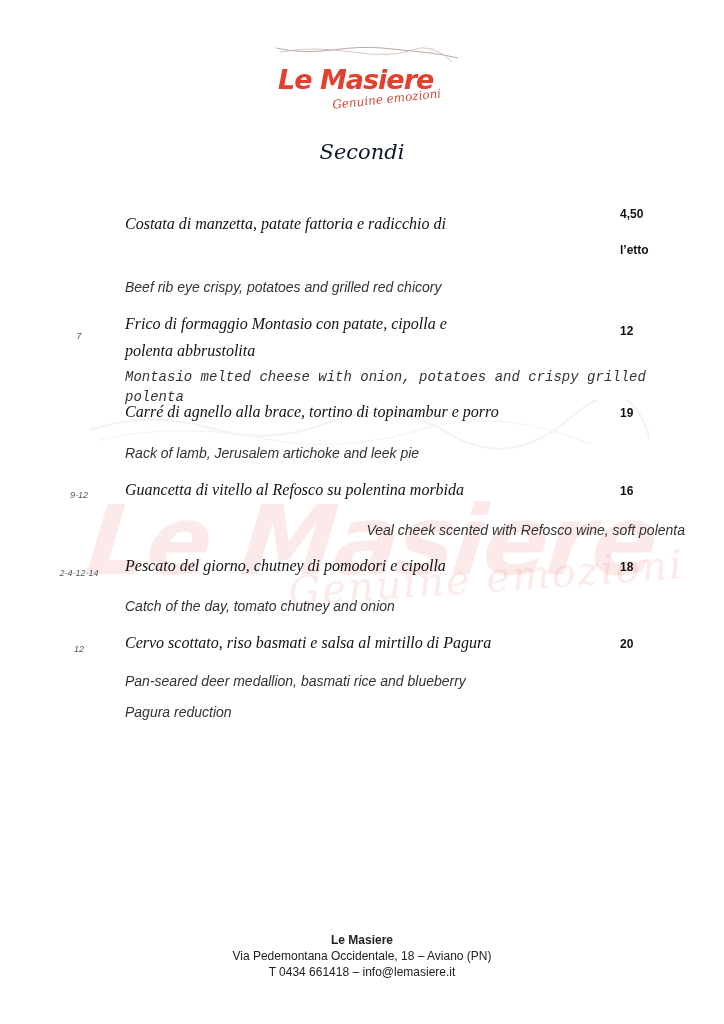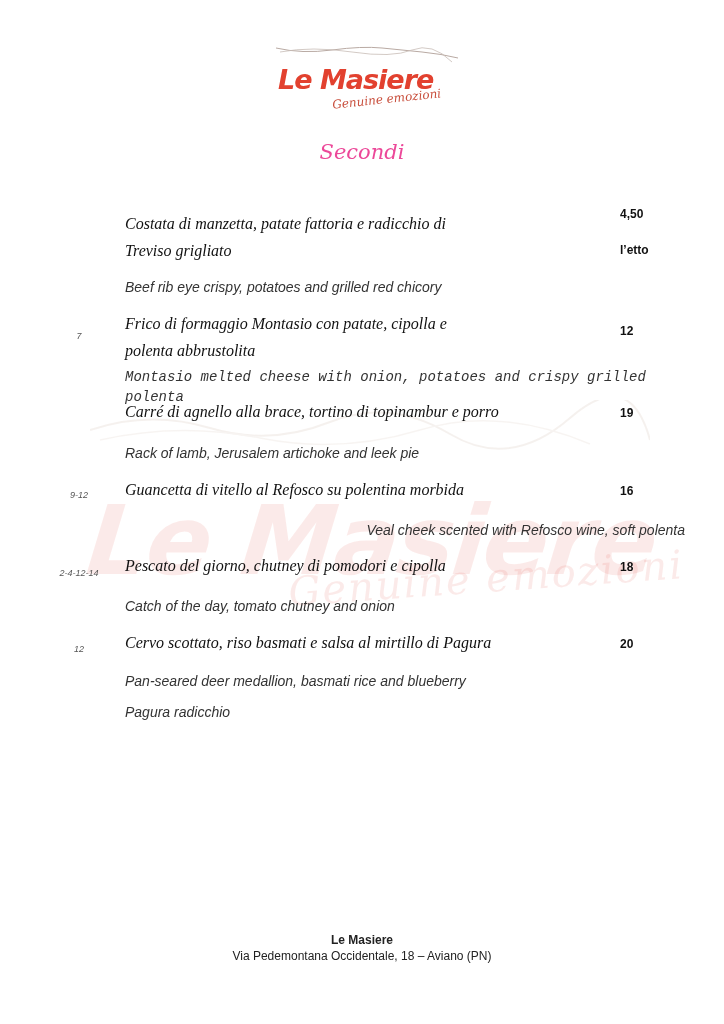--- a/index.html
+++ b/index.html
@@ -16,21 +16,21 @@
 
   
   .logo { position:absolute; left:272px; top:40px; width:190px; height:70px; }
   .logo-wave { position:absolute; left:0; top:0; width:190px; height:26px; }
   .logo-title { position:absolute; left:6px; top:24px; font-family:"DejaVu Sans", sans-serif; font-weight:bold; font-style:italic;
     font-size:27px; color:#e2412f; letter-spacing:-1px; white-space:nowrap; }
   .logo-sub { position:absolute; left:60px; top:52px; font-family:"DejaVu Serif", serif; font-style:italic; font-size:12px;
     color:#c9503e; white-space:nowrap; transform:rotate(-6deg); }
 
   .section-title { position:absolute; left:0; width:724px; top:140px; text-align:center;
-    font-family:"DejaVu Serif", serif; font-style:italic; font-size:21px; color:#ec4899; }
+    font-family:"DejaVu Serif", serif; font-style:italic; font-size:21px; color:#0f172a; }
 
   .item { position:absolute; left:0; width:724px; }
   .allergen { position:absolute; left:50px; width:58px; text-align:center; font-family:"Liberation Sans", sans-serif;
     font-style:italic; font-size:9px; color:#555; }
   .dish { position:absolute; left:125px; width:490px; font-family:"Liberation Serif", serif; font-style:italic;
     font-size:16px; color:#111; line-height:27px; }
   .price { position:absolute; left:620px; width:70px; font-family:"Liberation Sans", sans-serif;
     font-weight:bold; font-size:12px; color:#111; line-height:38px; }
   .desc { position:absolute; left:125px; width:560px; font-family:"Liberation Sans", sans-serif; font-style:italic;
     font-size:14px; color:#333; line-height:20px; }
@@ -60,21 +60,20 @@
     </svg>
     <div class="logo-title">Le Masiere</div>
     <div class="logo-sub">Genuine emozioni</div>
   </div>
 
   <div class="section-title">Secondi</div>
 
   <div class="item" style="top:200px;">
     <div class="dish" style="top:10px;">
       <div>Costata di manzetta, patate fattoria e radicchio di</div>
-      <div>Treviso grigliato</div>
     </div>
     <div class="price" style="top:-5px;">4,50</div>
     <div class="price" style="top:31px; font-weight:bold;">l’etto</div>
     <div class="desc" style="top:77px;">Beef rib eye crispy, potatoes and grilled red chicory</div>
   </div>
 
   <div class="item" style="top:310px;">
     <div class="allergen" style="top:21px;">7</div>
     <div class="dish" style="top:0px;">
       <div>Frico di formaggio Montasio con patate, cipolla e</div>
@@ -102,21 +101,22 @@
     <div class="dish" style="top:0px;">Pescato del giorno, chutney di pomodori e cipolla</div>
     <div class="price" style="top:-4px;">18</div>
     <div class="desc" style="top:44px;">Catch of the day, tomato chutney and onion</div>
   </div>
 
   <div class="item" style="top:629px;">
     <div class="allergen" style="top:15px;">12</div>
     <div class="dish" style="top:0px;">Cervo scottato, riso basmati e salsa al mirtillo di Pagura</div>
     <div class="price" style="top:-4px;">20</div>
     <div class="desc" style="top:42px;">Pan-seared deer medallion, basmati rice and blueberry</div>
-    <div class="desc" style="top:73px;">Pagura radicchio</div>
+    <div class="desc" style="top:73px;">Pagura reduction</div>
   </div>
 
   <div class="footer">
     <div class="name">Le Masiere</div>
     <div>Via Pedemontana Occidentale, 18 – Aviano (PN)</div>
+    <div>T 0434 661418 – info@lemasiere.it</div>
   </div>
 
 </div>
 
 </body></html>

